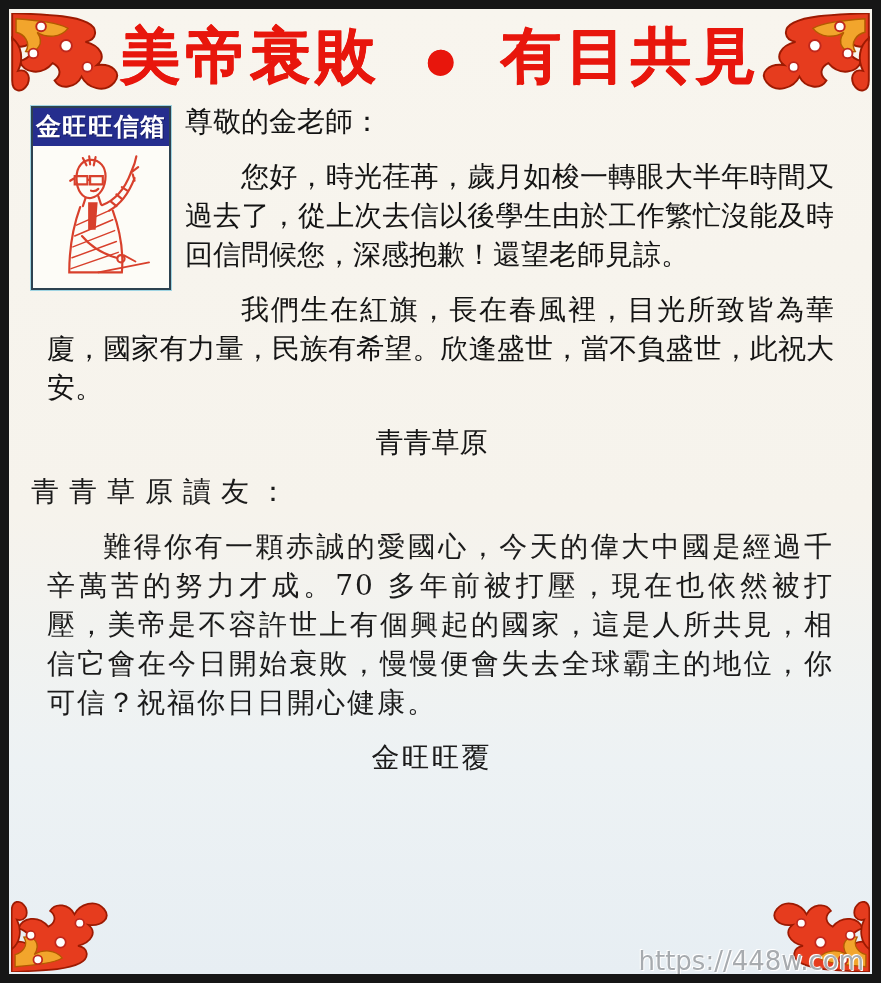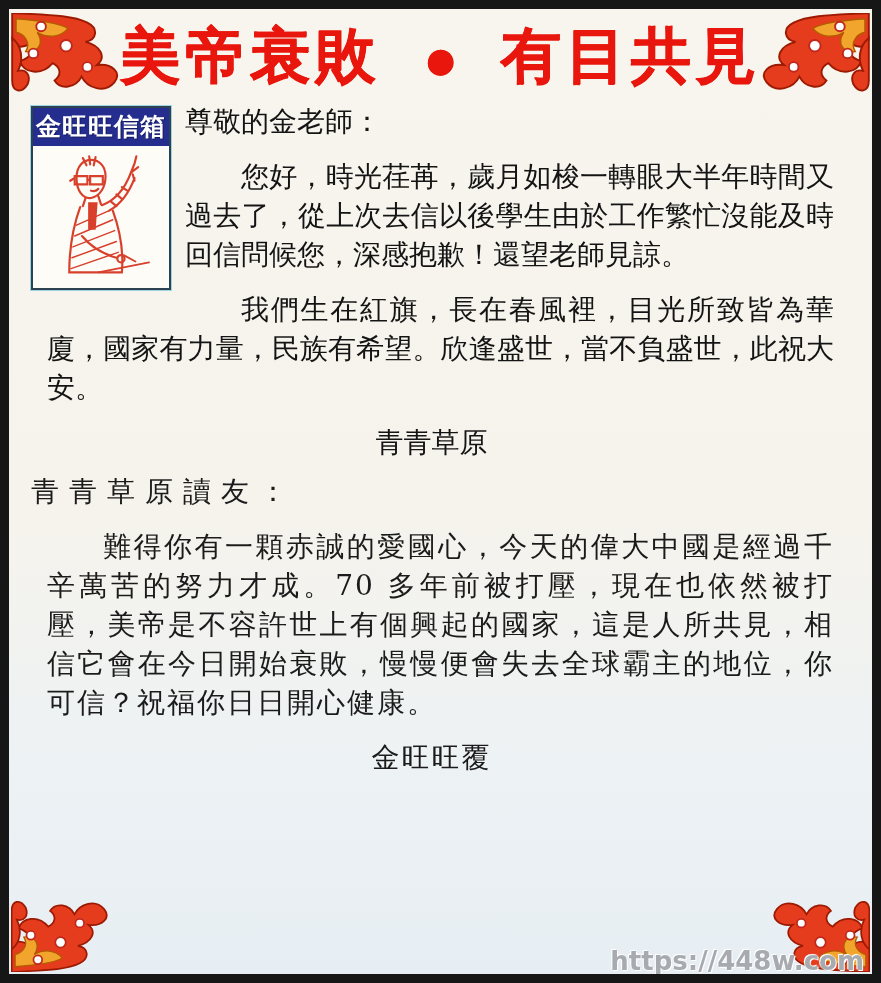--- a/index.html
+++ b/index.html
@@ -29,21 +29,21 @@
              font-weight:bold;font-size:25px;text-align:center;letter-spacing:1px;
              font-family:"DejaVu Sans",sans-serif;text-shadow:1px 1px 0 #141a60;}
   .logo-figure{height:142px;overflow:hidden;}
   .logo-figure svg{width:100%;height:100%;}
   .salutation{margin:0;}
   .para{margin:16px;text-indent:2em;}
   .sign{margin:0;text-align:center;padding-right:18px;}
   .reply-text{letter-spacing:2px;color:#1b1b1b;}
   .reply-sal{letter-spacing:10px;margin-top:10px;}
   .watermark{position:absolute;right:8px;bottom:-2px;z-index:4;
-             font-family:"DejaVu Sans",sans-serif;font-weight:bold;font-size:26px;
+             font-family:"DejaVu Sans",sans-serif;font-weight:normal;font-size:26px;
              color:#a7abaf;text-shadow:0 0 2px #ffffff,1px 1px 0 #ffffff,-1px -1px 0 #ffffff;}
   .defs{position:absolute;width:0;height:0;overflow:hidden;}
 </style>
 </head>
 <body>
 
 <svg class="defs" aria-hidden="true">
   <symbol id="orn-sym" viewBox="0 0 120 110">
     <path d="M0,0 C35,2 62,2 78,10 C90,16 88,28 76,30 C92,34 98,46 88,54 C104,52 114,62 106,72 C96,84 78,78 72,66 C66,78 50,80 44,70 C52,64 50,56 42,52 C30,66 12,62 8,50 C20,46 24,38 18,32 C8,38 0,34 0,26 Z" fill="#e63c1e" stroke="#9c1a02" stroke-width="2"></path>
     <path d="M4,6 C28,8 48,10 58,16 C50,26 36,26 26,20 C34,32 26,42 14,40 C20,30 12,22 4,20 Z" fill="#f2a52c" stroke="#b35a00" stroke-width="1.5"></path>

